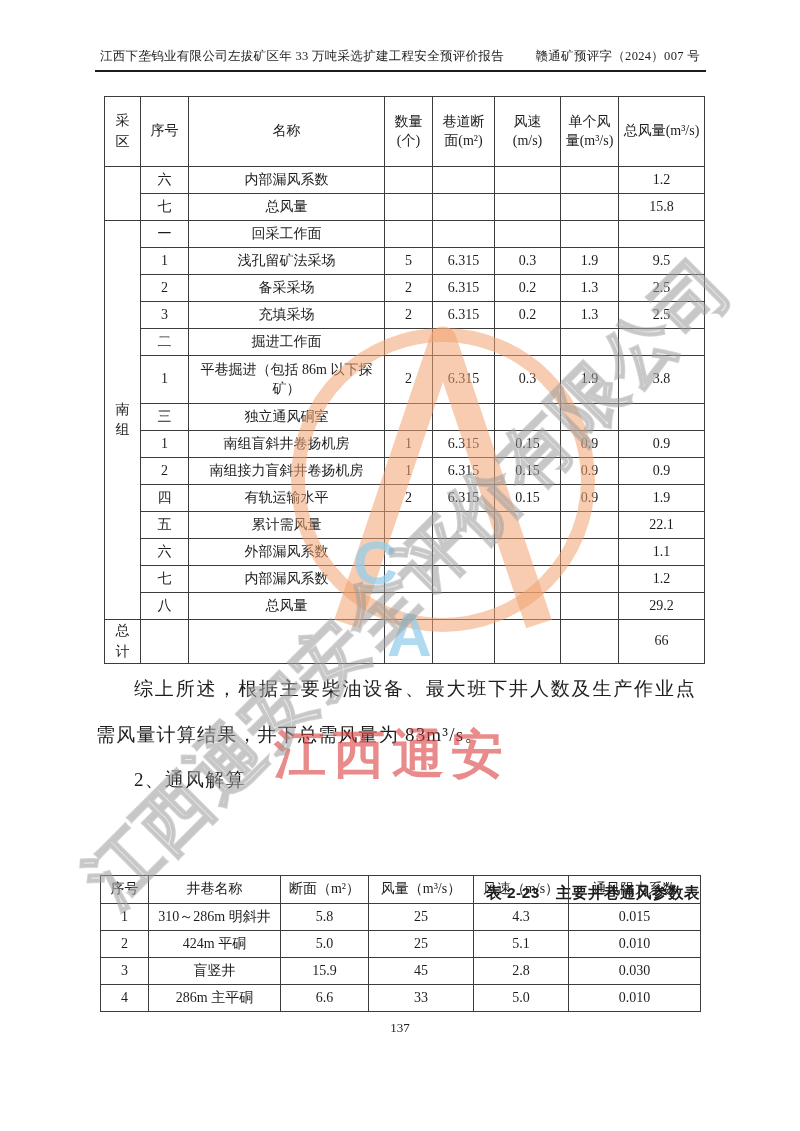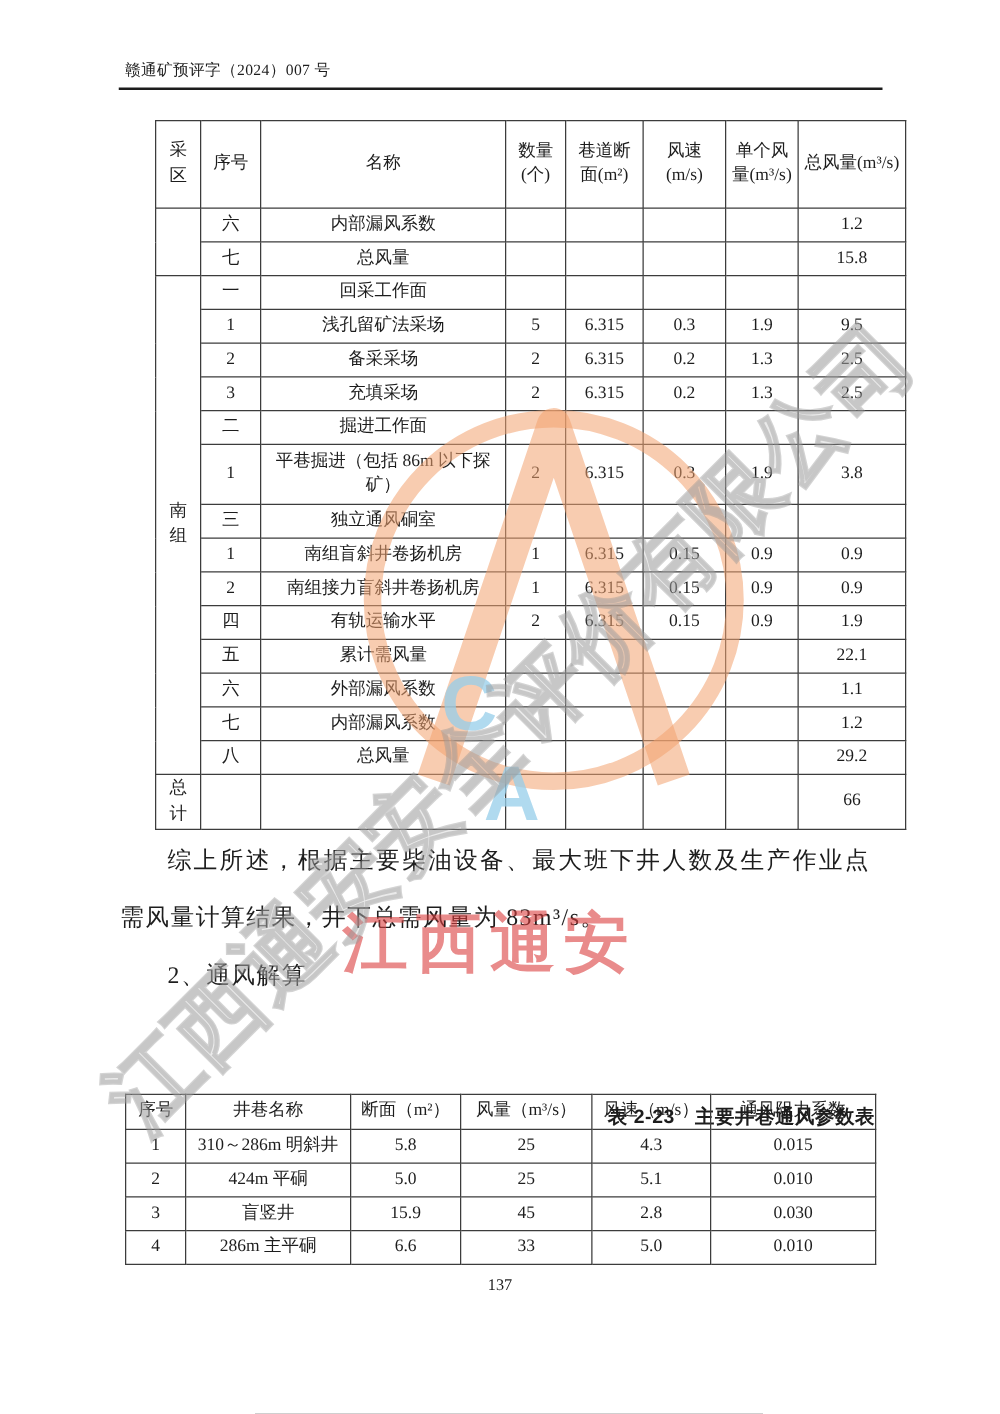--- a/index.html
+++ b/index.html
@@ -10,21 +10,21 @@
   
   .doc-header{position:absolute;top:48px;left:100px;width:600px;display:flex;
     justify-content:space-between;font-size:12.5px;letter-spacing:.3px;white-space:nowrap;}
   .header-rule{position:absolute;top:70px;left:95px;width:611px;border-top:2px solid #1c1c1c;}
   
   table{border-collapse:collapse;table-layout:fixed;width:600px;}
   .tbl{border:1.5px solid #383838;}
   .tbl th,.tbl td{border:1px solid #3c3c3c;text-align:center;vertical-align:middle;
     font-size:14px;font-weight:normal;padding:1px 4px;line-height:1.32;overflow:hidden;}
   
-  .t1-wrap{position:absolute;top:96px;left:108px;padding-left:16px;}
+  .t1-wrap{position:absolute;top:96px;left:88px;padding-left:16px;}
   #t1 thead tr{height:70px;}
   #t1 tbody tr{height:27px;}
   #t1 tbody tr.tall{height:48px;}
   #t1 tbody tr.grand{height:44px;}
   #t1 td.v, #t1 th.v{padding-left:10px;padding-right:10px;word-break:break-all;line-height:1.45;}
   
   .t2-caption{position:absolute;top:851px;left:100px;width:600px;text-align:right;
     font-size:15.5px;font-weight:bold;letter-spacing:.5px;font-family:"Liberation Sans","DejaVu Sans",sans-serif;margin-top:32px;}
   .t2-wrap{position:absolute;top:875px;left:100px;}
   #t2 thead tr{height:28px;}
@@ -46,20 +46,21 @@
     color:rgba(219,62,62,0.60);letter-spacing:7px;
     font-family:"Liberation Serif","DejaVu Serif",serif;}
   .wm-stamp{position:absolute;left:283px;top:322px;}
 </style>
 </head>
 <body>
 
 <div class="page">
 
   <div class="doc-header">
+    <span>江西下垄钨业有限公司左拔矿区年 33 万吨采选扩建工程安全预评价报告</span>
     <span>赣通矿预评字（2024）007 号</span>
   </div>
   <div class="header-rule"></div>
 
   <div class="t1-wrap">
     <table class="tbl" id="t1">
       <colgroup>
         <col style="width:36px">
           <col style="width:48px">
           <col style="width:196px">

